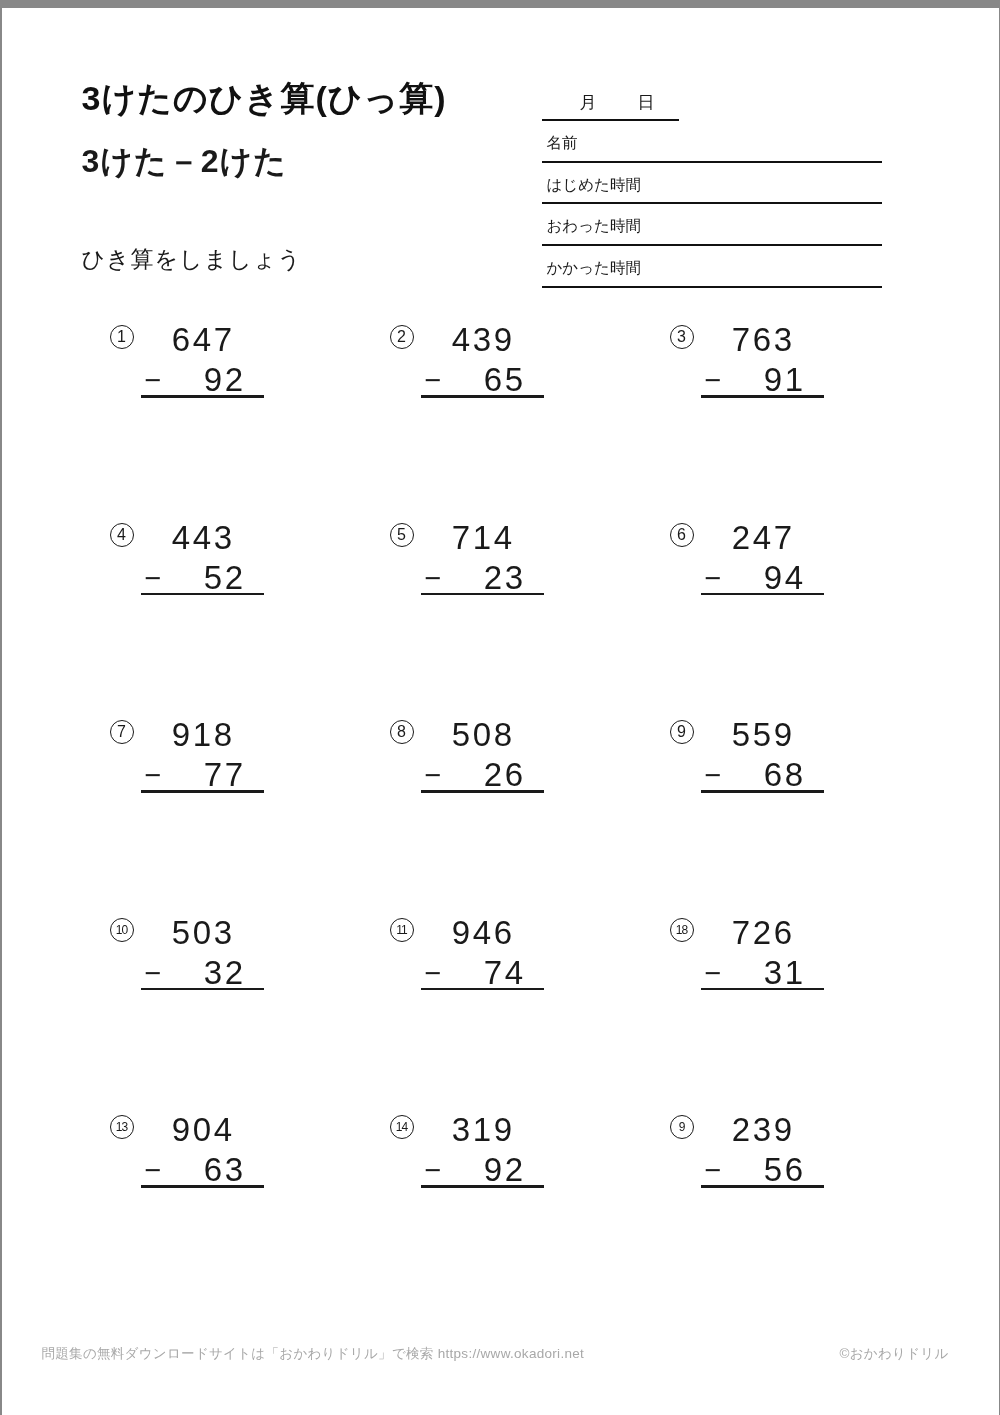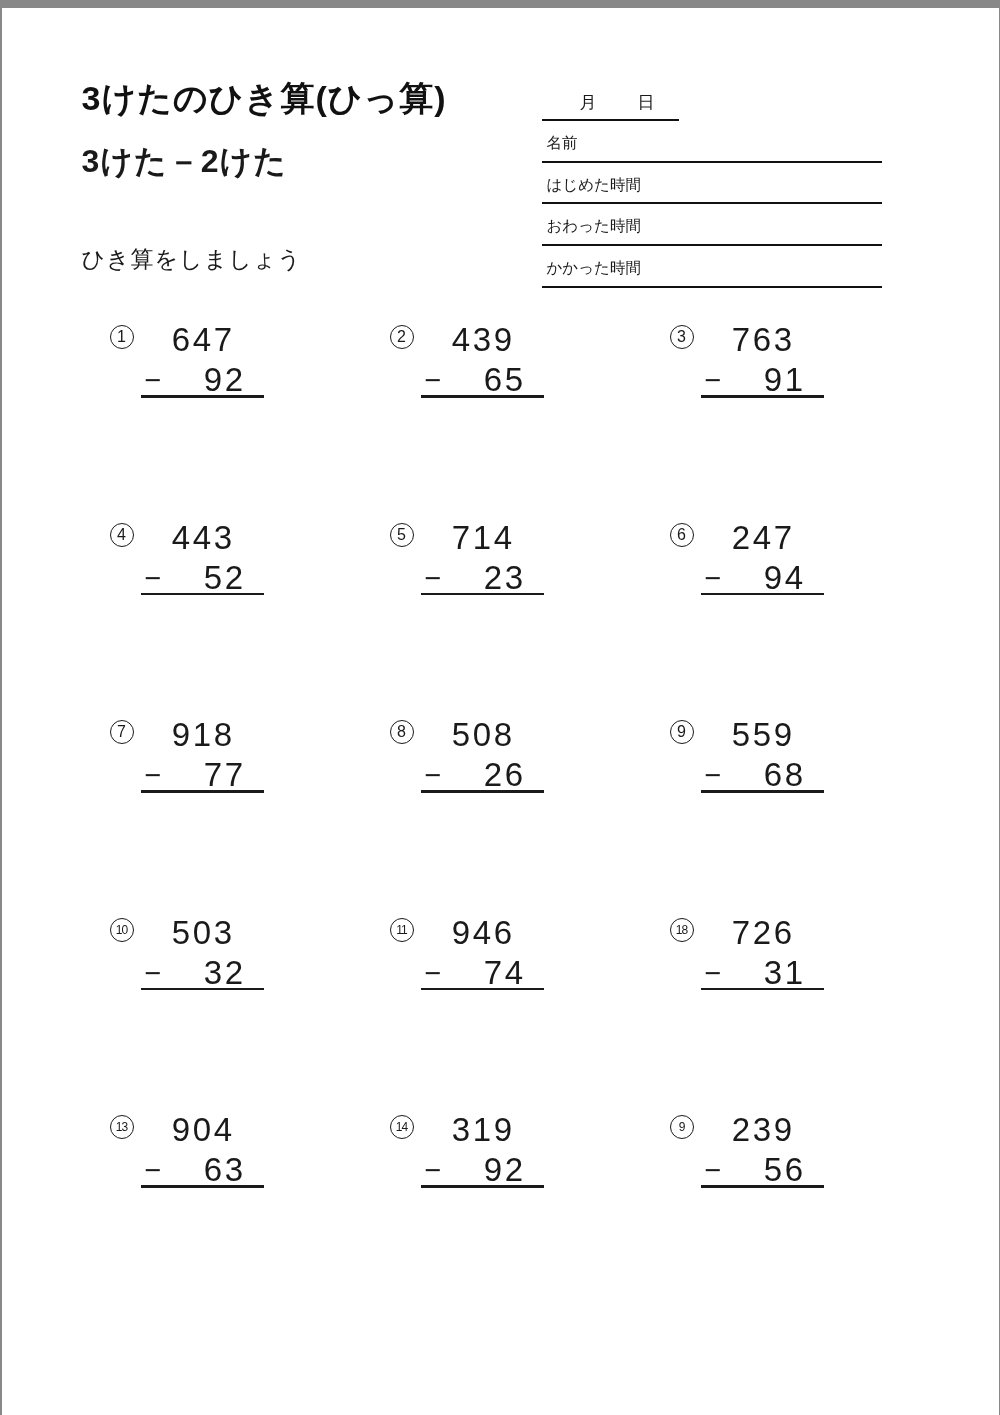--- a/index.html
+++ b/index.html
@@ -380,14 +380,18 @@
       <div class="row bottom-row">
         <span class="digit minus-cell">−</span>
         <span class="bspacer"></span>
       <span class="digit">5</span>
           <span class="digit">6</span>
         </div>
       <div class="answer-line"></div>
     </div>
   </section>
 
+  <div class="footer">
+    <span>問題集の無料ダウンロードサイトは「おかわりドリル」で検索  https://www.okadori.net</span>
+    <span>©おかわりドリル</span>
+  </div>
 
 </div>
 
 </body></html>

